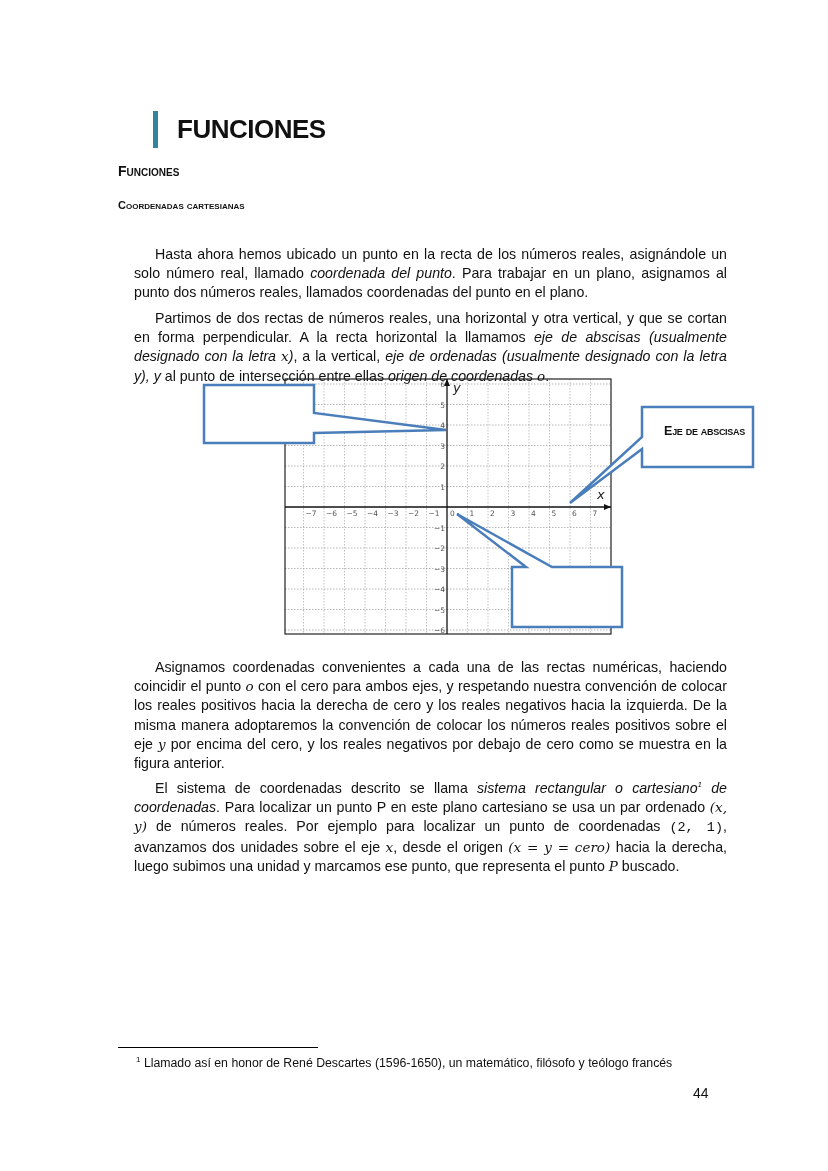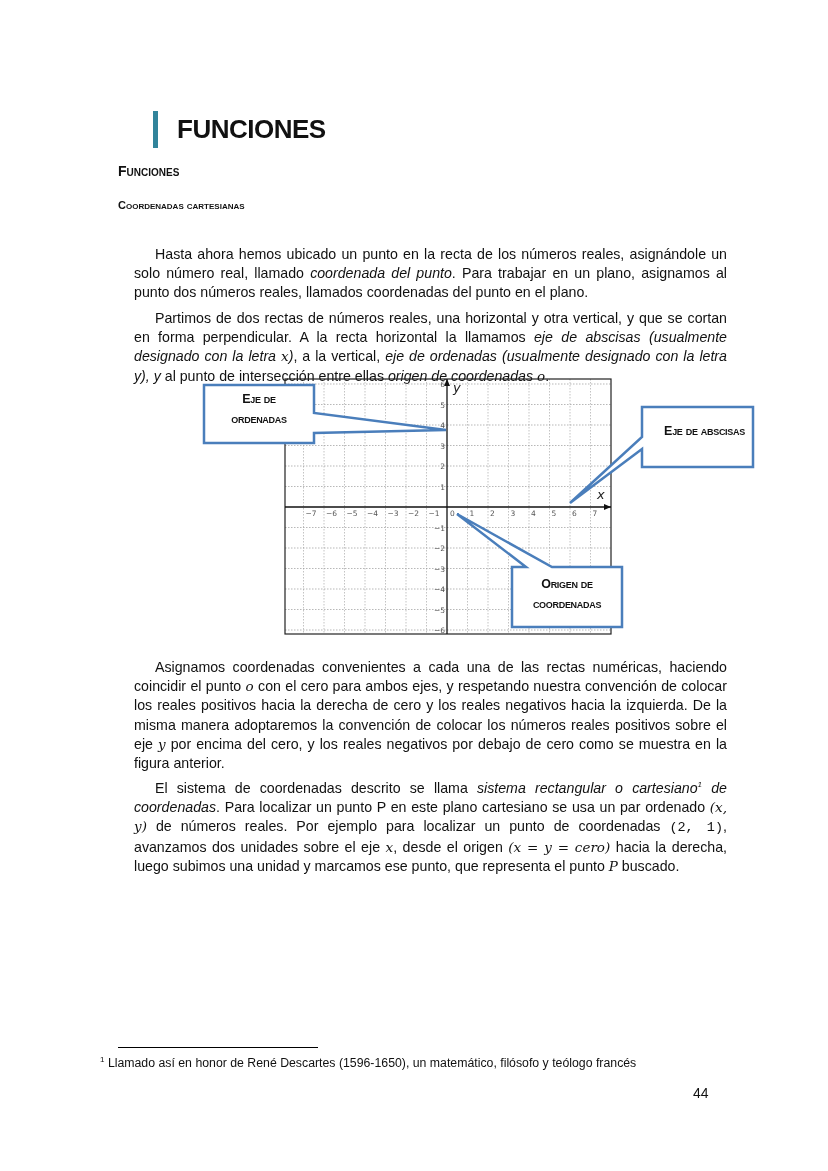--- a/index.html
+++ b/index.html
@@ -11,21 +11,21 @@
            font-family: "Liberation Sans", sans-serif; line-height: 37px; }
   .h2 { left: 118px; top: 163px; font-size: 14px; font-weight: bold; font-variant: small-caps; letter-spacing: 0px; }
   .h3 { left: 118px; top: 199px; font-size: 11px; font-weight: bold; font-variant: small-caps; }
   .para { left: 118px; width: 593px; font-size: 14.2px; line-height: 19.2px; text-align: justify;
           text-indent: 21px; margin: 16px; }
   .para i { font-style: italic; }
   .math { font-family: "DejaVu Serif", serif; font-style: italic; font-size: 13.5px; }
   .mathr { font-family: Liberation Mono, monospace; font-size: 13.5px; }
   sup { font-size: 8px; font-style: italic; line-height: 0; }
   .footline { left: 118px; top: 1047px; width: 200px; height: 1px; background: #000; }
-  .footnote { left: 100px; top: 1056px; font-size: 12.3px; }
+  .footnote { left: 136px; top: 1056px; font-size: 12.3px; }
   .footnote sup { font-style: normal; font-size: 8px; }
   .pagenum { left: 693px; top: 1085px; font-size: 14px; }
   svg text { font-family: "DejaVu Sans", sans-serif; }
   .callout-label { position: absolute; text-align: center; font-weight: bold; font-variant: small-caps;
                    font-size: 12.5px; line-height: 20px; color: #111; letter-spacing: -0.3px; }
 </style>
 </head>
 <body>
 
 <div class="abs title-bar"></div>
@@ -104,30 +104,22 @@
       </g>
     <text id="y-axis-label" x="453" y="392" font-size="13" font-style="italic" font-family="DejaVu Serif, serif" fill="#222">y</text>
     <text id="x-axis-label" x="597" y="499" font-size="13" font-style="italic" font-family="DejaVu Serif, serif" fill="#222">x</text>
 
     <path d="M204,385 L314,385 L314,413 L446,430 L314,433 L314,443 L204,443 Z" fill="#ffffff" stroke="#4A7EBB" stroke-width="2.5" stroke-linejoin="miter"></path>
 
     <path d="M642,407 L753,407 L753,467 L642,467 L642,449 L570,503 L642,437 Z" fill="#ffffff" stroke="#4A7EBB" stroke-width="2.5" stroke-linejoin="miter"></path>
 
     <path d="M512,567 L526,567 L457,514 L552,567 L622,567 L622,627 L512,627 Z" fill="#ffffff" stroke="#4A7EBB" stroke-width="2.5" stroke-linejoin="miter"></path>
   </svg>
-  <div class="callout-label" style="left:14px; top:19px; width:110px;">
-    <div>Eje de</div>
-    <div>ordenadas</div>
-  </div>
   <div class="callout-label" style="left:452px; top:51px; width:125px;">
     <div>Eje de abscisas</div>
-  </div>
-  <div class="callout-label" style="left:322px; top:204px; width:110px;">
-    <div>Origen de</div>
-    <div>coordenadas</div>
   </div>
 </div>
 
 <p class="abs para" style="top:642px;"><span>Asignamos coordenadas convenientes a cada una de las rectas numéricas, haciendo coincidir el punto </span><span class="math">o</span><span> con el cero para ambos ejes, y respetando nuestra convención de colocar los reales positivos hacia la derecha de cero y los reales negativos hacia la izquierda. De la misma manera adoptaremos la convención de colocar los números reales positivos sobre el eje </span><span class="math">y</span><span> por encima del cero, y los reales negativos por debajo de cero como se muestra en la figura anterior.</span></p>
 
 <p class="abs para" style="top:763px;"><span>El sistema de coordenadas descrito se llama </span><i>sistema rectangular o cartesiano</i><sup>1</sup><i> de coordenadas</i><span>. Para localizar un punto P en este plano cartesiano se usa un par ordenado </span><span class="math">(x, y)</span><span> de números reales. Por ejemplo para localizar un punto de coordenadas </span><span class="mathr">(2, 1)</span><span>, avanzamos dos unidades sobre el eje </span><span class="math">x</span><span>, desde el origen </span><span class="math">(x = y = cero)</span><span> hacia la derecha, luego subimos una unidad y marcamos ese punto, que representa el punto </span><span class="math">P</span><span> buscado.</span></p>
 
 <div class="abs footline"></div>
 <div class="abs footnote"><sup>1</sup> <span>Llamado así en honor de René Descartes (1596-1650), un matemático, filósofo y teólogo francés</span></div>
 <div class="abs pagenum">44</div>

